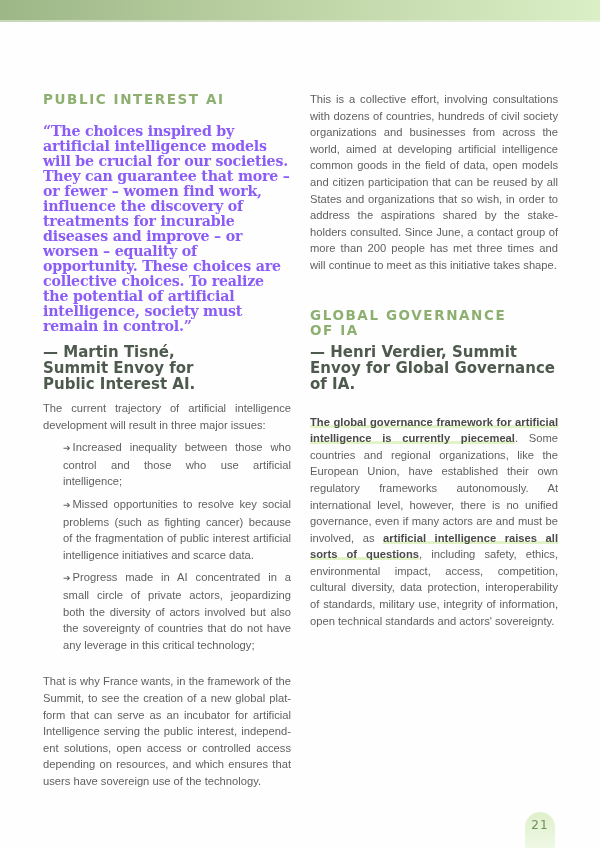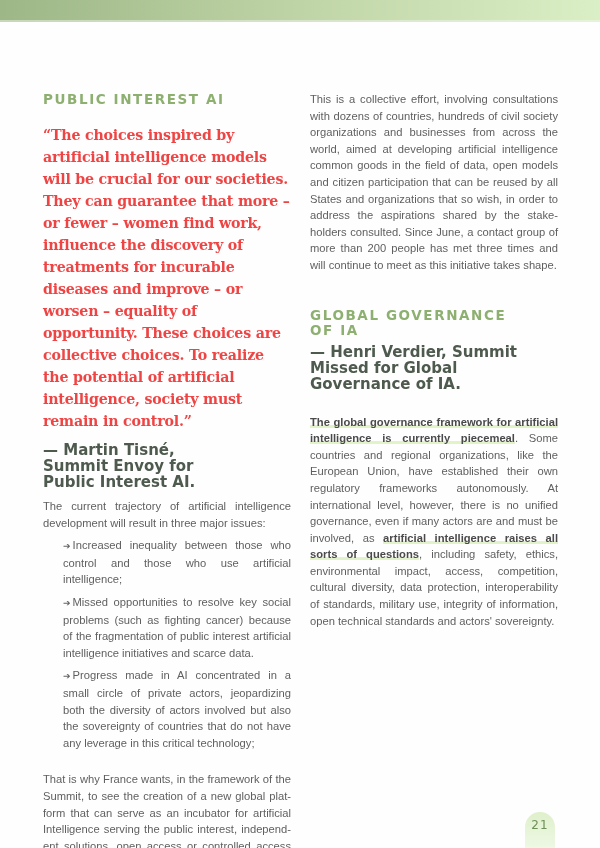--- a/index.html
+++ b/index.html
@@ -7,22 +7,22 @@
          font-family:"Liberation Sans", sans-serif; color:#555; }
   .topbar { position:absolute; left:0; top:0; width:600px; height:20px;
             background:linear-gradient(90deg,#9db787 0%,#bcd1a3 45%,#dbefc6 100%); }
   .topbar-line { position:absolute; left:0; top:20px; width:600px; height:2px;
             background:linear-gradient(90deg,#c8d6ba,#e6f2da); }
   .col { position:absolute; top:92px; width:248px; }
   .col-left { left:43px; }
   .col-right { left:310px; }
   .section-heading { font-family:"DejaVu Sans", sans-serif; font-weight:bold; color:#8db070;
             font-size:13.5px; letter-spacing:1.6px; line-height:15px; margin:0; }
-  .quote { font-family:"DejaVu Serif", serif; font-weight:bold; color:#ef4444;
-           font-size:14.2px; line-height:22px; margin:0; letter-spacing:-0.2px; }
+  .quote { font-family:"DejaVu Serif", serif; font-weight:bold; color:#8b5cf6;
+           font-size:14.2px; line-height:15px; margin:0; letter-spacing:-0.2px; }
   .attrib { font-family:"DejaVu Sans", sans-serif; color:#4e5a4e; font-size:15px;
             line-height:16px; font-weight:600; margin:0; }
   .body-text { font-size:11.2px; line-height:16.6px; color:#5f5f5f; text-align:justify;
                margin:0; hyphens:manual; }
   .bullet { padding-left:20px; margin-top:6px; }
   .arrow { font-size:9px; color:#666; margin-right:2px; }
   .hl { font-weight:bold; color:#4a4a4a;
         background:linear-gradient(transparent 78%, #e3f3c8 78%); }
   .page-num-box { position:absolute; left:525px; top:812px; width:30px; height:36px;
         border-radius:15px 15px 0 0; background:linear-gradient(#dff0cc,#eef8e4);
@@ -49,19 +49,19 @@
   </div>
   <div class="bullet body-text">
     <span class="arrow">➔</span><span>Progress made in AI concentrated in a small circle of private actors, jeopardizing both the diversity of actors involved but also the sove­reignty of countries that do not have any leve­rage in this critical technology;</span>
   </div>
   <p class="body-text" style="margin-top:20px;">That is why France wants, in the framework of the Summit, to see the creation of a new global plat­form that can serve as an incubator for artificial Intelligence serving the public interest, independ­ent solutions, open access or controlled access depending on resources, and which ensures that users have sovereign use of the technology.</p>
 </div>
 
 <div class="col col-right">
   <p class="body-text" style="margin-top:-1px;">This is a collective effort, involving consultations with dozens of countries, hundreds of civil soci­ety organizations and businesses from across the world, aimed at developing artificial intelligence common goods in the field of data, open models and citizen participation that can be reused by all States and organizations that so wish, in order to address the aspirations shared by the stake­holders consulted. Since June, a contact group of more than 200 people has met three times and will continue to meet as this initiative takes shape.</p>
   <h2 class="section-heading" style="margin-top:34px; width:220px;">GLOBAL GOVERNANCE OF IA</h2>
-  <p class="attrib" style="margin-top:6px;">— Henri Verdier, Summit Missed for Global Governance of IA.</p>
+  <p class="attrib" style="margin-top:6px;">— Henri Verdier, Summit Envoy for Global Governance of IA.</p>
   <p class="body-text" style="margin-top:22px;"><span class="hl">The global governance framework for artificial intelligence is currently piecemeal</span><span>. Some coun­tries and regional organizations, like the European Union, have established their own regulatory frameworks autonomously. At international level, however, there is no unified governance, even if many actors are and must be involved, as </span><span class="hl">arti­ficial intelligence raises all sorts of questions</span><span>, including safety, ethics, environmental impact, access, competition, cultural diversity, data pro­tection, interoperability of standards, military use, integrity of information, open technical standards and actors' sovereignty.</span></p>
 </div>
 
 <div class="page-num-box">
   <span class="page-num">21</span>
 </div>
 
 </body></html>

